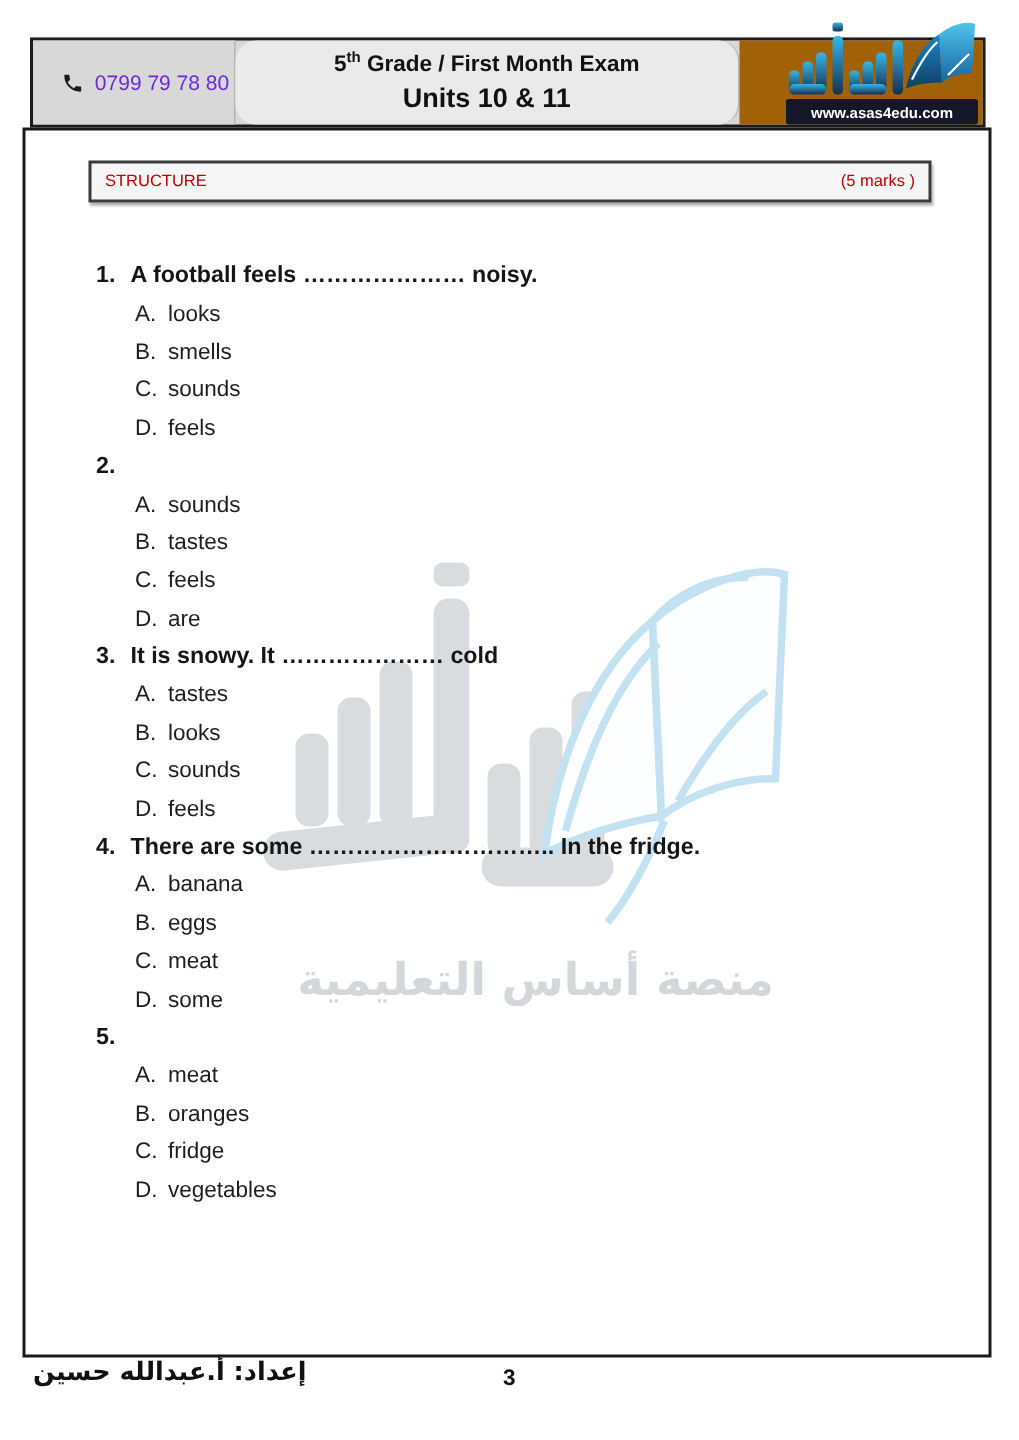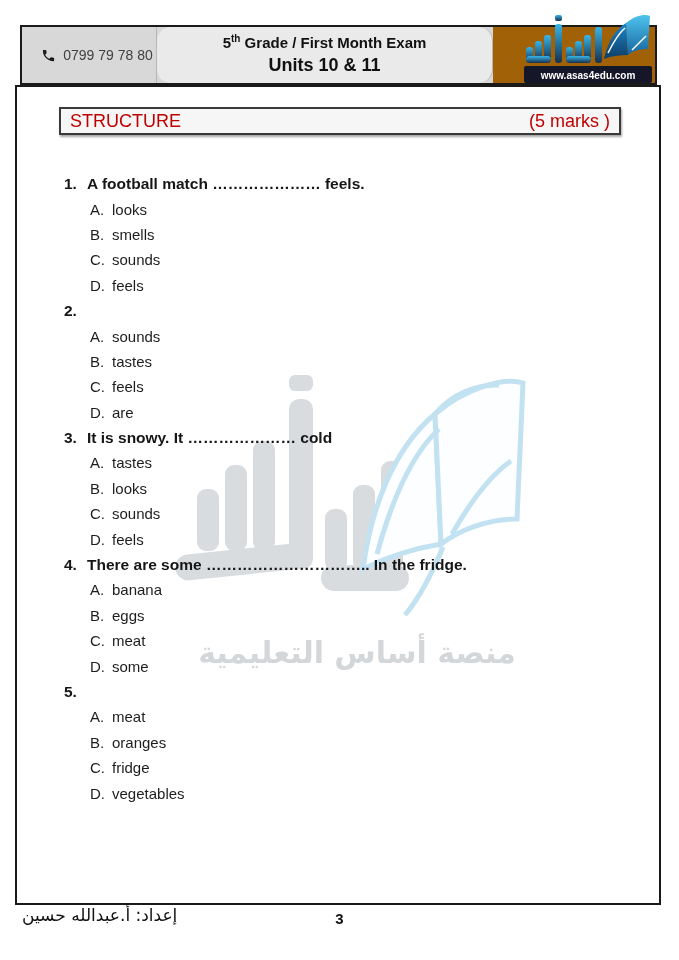--- a/index.html
+++ b/index.html
@@ -7,55 +7,55 @@
     width:679px;height:960px;position:relative;background:#ffffff;
     font-family:"Liberation Sans",sans-serif;color:#1a1a1a;overflow:hidden;
   }
   
   .header-band{
     position:absolute;left:20px;top:25px;width:637px;height:60px;
     border:2px solid #1a1a1a;box-sizing:border-box;display:flex;background:#d8d8d8;
   }
   .cell-phone{
     width:135px;background:#d8d8d8;display:flex;align-items:center;justify-content:center;
-    gap:7px;font-size:14px;color:#404040;border-right:1px solid #b5b5b5;box-sizing:border-box;padding-left:16px;
+    gap:7px;font-size:14px;color:#6d28d9;border-right:1px solid #b5b5b5;box-sizing:border-box;padding-left:16px;
   }
   .cell-title{
     flex:1;background:#eaeaea;display:flex;flex-direction:column;align-items:center;justify-content:center;
     font-weight:bold;color:#111;border-right:1px solid #b5b5b5;box-sizing:border-box;line-height:1.35;border-radius:14px;
   }
   .cell-title .line1{font-size:15px;}
   .cell-title .line1 sup{font-size:10px;}
   .cell-title .line2{font-size:18px;}
   .cell-logo{width:140px;background:#a16207;position:relative;overflow:visible;padding-left:22px;}
   .logo-svg{position:absolute;right:3px;top:-14px;}
   
   .main-box{
     position:absolute;left:15px;top:85px;width:646px;height:820px;
     border:2px solid #1a1a1a;box-sizing:border-box;background:transparent;
   }
   .watermark{position:absolute;left:150px;top:282px;z-index:0;pointer-events:none;}
   .structure-bar{
     position:absolute;left:42px;top:20px;width:562px;height:28px;box-sizing:border-box;
     background:#f6f6f6;border:2px solid #3a3a3a;box-shadow:1px 2px 2px rgba(0,0,0,0.35);
     display:flex;align-items:center;justify-content:space-between;padding:0 9px;
-    font-size:18px;color:#c00000;z-index:2;
+    font-size:11px;color:#c00000;z-index:2;
   }
   .instruction{
     position:absolute;left:45px;top:55px;font-size:15.5px;font-weight:bold;color:#c00000;z-index:2;
   }
   .questions{position:absolute;left:47px;top:84px;z-index:2;}
   .qrow{display:flex;height:25.4px;align-items:center;font-weight:bold;font-size:15.5px;color:#161616;}
   .qrow .qnum{width:23px;flex:none;}
   .orow{display:flex;height:25.4px;align-items:center;padding-left:26px;font-size:15px;color:#1d1d1d;}
   .orow .olet{width:22px;flex:none;}
   
   .prepared-by{
     position:absolute;left:22px;top:905px;font-family:"DejaVu Sans",sans-serif;
-    font-size:17px;font-weight:normal;color:#111;direction:rtl;
+    font-size:17px;font-weight:bold;color:#111;direction:rtl;
   }
   .page-number{
     position:absolute;left:0;top:910px;width:679px;text-align:center;
     font-size:15px;font-weight:bold;color:#111;
   }
 </style>
 </head>
 <body>
 
 <div class="header-band">
@@ -139,21 +139,21 @@
   <div class="structure-bar">
     <span>STRUCTURE</span>
     <span>(5 marks )</span>
   </div>
 
 
   <div class="questions">
 
     <div class="qrow">
       <span class="qnum">1.</span>
-      <span class="qtext">A football match ………………… feels.</span>
+      <span class="qtext">A football feels ………………… noisy.</span>
     </div>
     <div class="orow">
       <span class="olet">A.</span>
       <span>looks</span>
     </div>
     <div class="orow">
       <span class="olet">B.</span>
       <span>smells</span>
     </div>
     <div class="orow">

